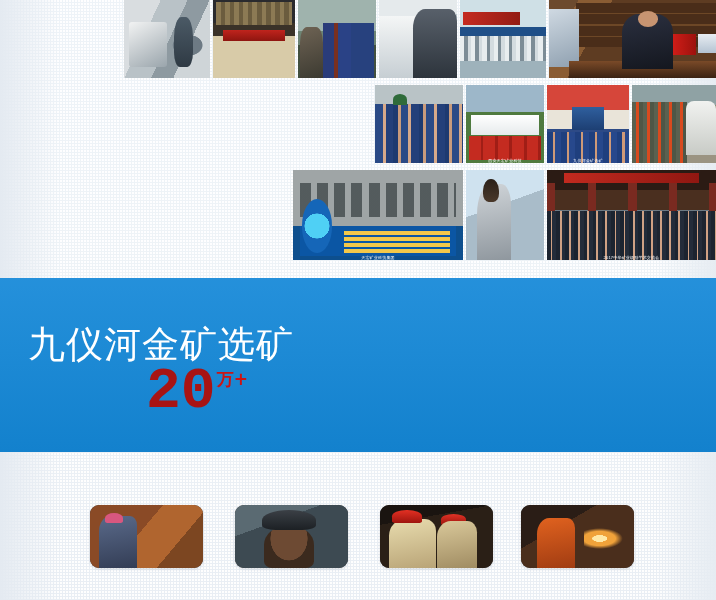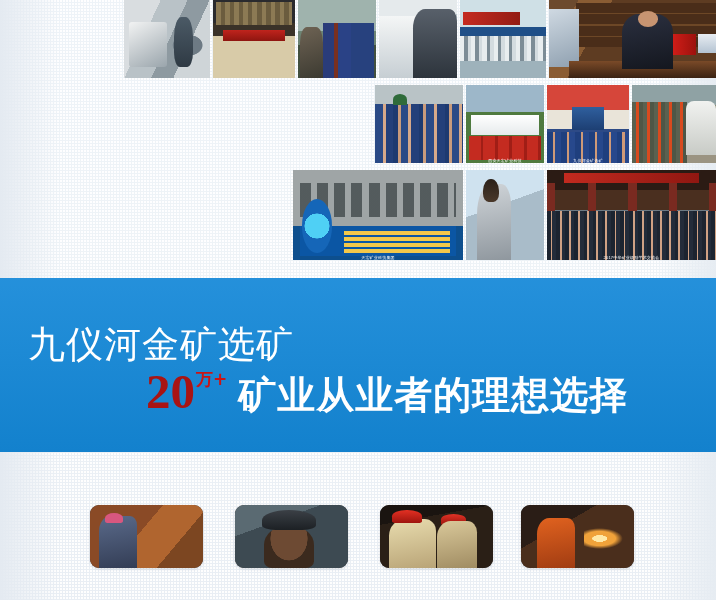--- a/index.html
+++ b/index.html
@@ -52,22 +52,22 @@
     font-size:37px;line-height:40px;color:#ffffff;
     font-weight:300;letter-spacing:1px;
     font-family:"DejaVu Sans","Liberation Sans",sans-serif;
     white-space:nowrap;z-index:3;
   }
   .line2{
     position:absolute;left:146px;top:370px;
     white-space:nowrap;z-index:3;display:flex;align-items:flex-end;
   }
   .big-num{
-    font-family:Liberation Serif, serif;
-    font-size:49px;line-height:44px;color:#a81414;font-weight:700;
+    font-family:Liberation Mono, monospace;
+    font-size:58px;line-height:44px;color:#a81414;font-weight:700;
     letter-spacing:0px;
   }
   .sup{
     font-family:"DejaVu Sans","Liberation Sans",sans-serif;
     font-size:17px;line-height:17px;color:#cc1414;font-weight:700;
     position:relative;top:-26px;left:1px;
   }
   .line2-text{
     font-family:"DejaVu Sans","Liberation Sans",sans-serif;
     font-size:38px;line-height:40px;color:#ffffff;font-weight:700;
@@ -283,21 +283,20 @@
       </div>
       <div class="cap">2017中华矿业级别学术交流会</div>
     </div>
   </div>
 
 <div class="banner"></div>
 <div class="line1">九仪河金矿选矿</div>
 <div class="line2">
   <span class="big-num">20</span>
   <span class="sup">万+</span>
-  <span class="line2-text">矿业从业者的理想选择</span>
 </div>
 
 <div class="thumbs" id="thumbs">
     <div class="thumb" title="地质勘探记录" style="left: 90px;">
       <div class="inner t-survey"></div>
     </div>
     <div class="thumb" title="矿工微笑" style="left: 235px;">
       <div class="inner t-miner"></div>
     </div>
     <div class="thumb" title="两名戴红安全帽的工人" style="left: 380px;">

